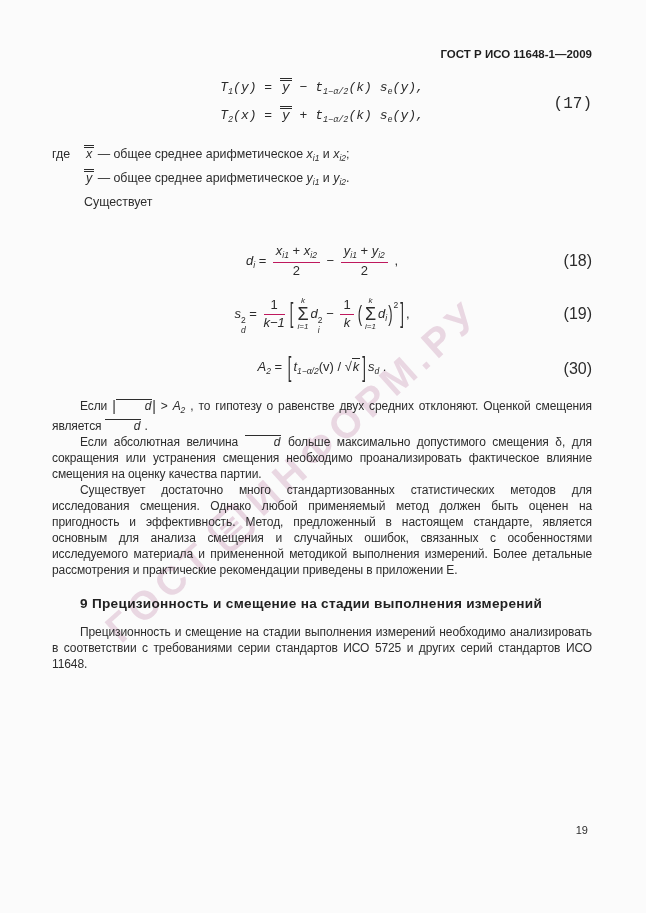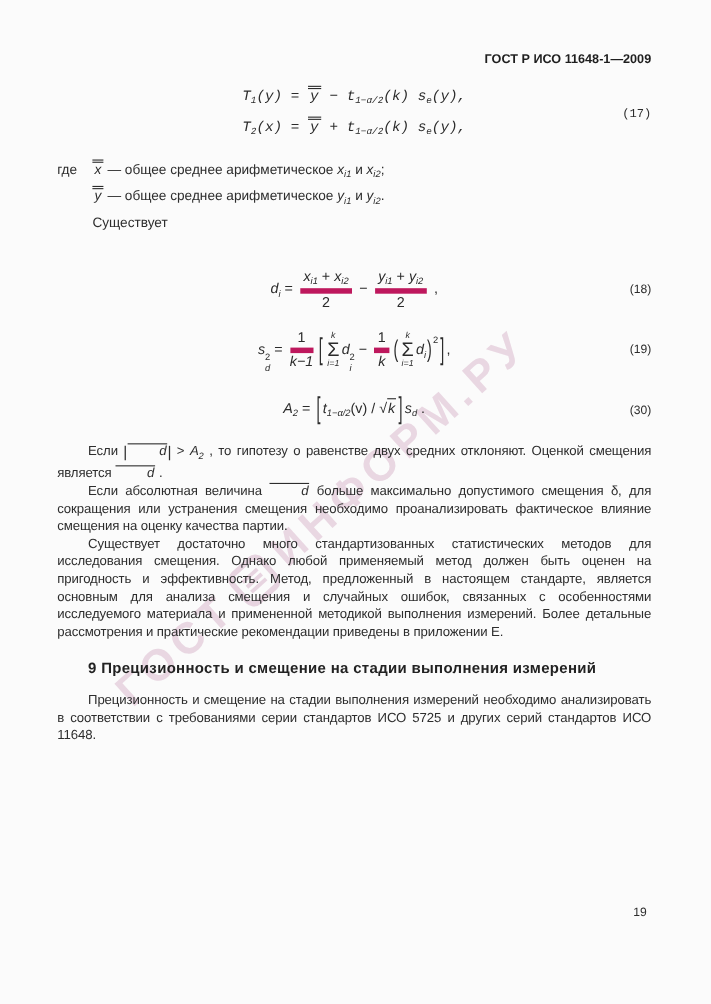--- a/index.html
+++ b/index.html
@@ -16,28 +16,28 @@
     z-index:0; pointer-events:none; user-select:none;
   }
   .wm-icon { width:40px; height:40px; flex:0 0 auto; }
 
   
   .content { position:absolute; left:52px; top:0; width:540px; z-index:1; color:#2d2d2d; }
   .doc-header { margin-top:48px; text-align:right; font-weight:bold; font-size:11.5px; color:#1e1e1e; }
 
   
   .eqrow { position:relative; text-align:center; font-size:13px; color:#2b2b2b; }
-  .eqnum { position:absolute; right:0; top:50%; transform:translateY(-50%); font-size:11px; font-style:normal; }
+  .eqnum { position:absolute; right:0; top:50%; transform:translateY(-50%); font-size:16px; font-style:normal; }
   .eqline { line-height:24px; }
   .var { font-style:italic; }
   .sub { font-size:8.5px; font-style:italic; vertical-align:-3px; letter-spacing:0; }
   .dblbar { display:inline-block; border-top:3px double #2b2b2b; padding:0 2px; line-height:1.05; font-style:italic; }
   .sbar { display:inline-block; border-top:1px solid currentColor; padding:0 1px; line-height:1.05; font-style:italic; }
   .frac { display:inline-block; vertical-align:middle; text-align:center; line-height:1.15; margin:0 3px; }
-  .frac .num { display:block; border-bottom:5px solid #be185d; padding:0 3px 1px; }
+  .frac .num { display:block; border-bottom:1px solid #be185d; padding:0 3px 1px; }
   .frac .den { display:block; padding-top:1px; }
   .sum { display:inline-flex; flex-direction:column; align-items:center; vertical-align:middle; line-height:1; margin:0 2px; }
   .sum .lim { font-size:8px; font-style:italic; line-height:1.1; }
   .sum .sg { font-size:18px; line-height:0.95; font-style:normal; }
   .supsub { display:inline-flex; flex-direction:column; align-items:flex-start; font-size:8.5px; line-height:1.2; vertical-align:-5px; }
   .supsub .ss-sub { font-style:italic; }
   .brk { display:inline-block; transform:scaleY(2.1); vertical-align:middle; font-weight:300; margin:0 2px; font-style:normal; }
   .prn { display:inline-block; transform:scaleY(1.7); vertical-align:middle; font-weight:300; margin:0 1px; font-style:normal; }
   .psup { font-size:8.5px; vertical-align:10px; font-style:normal; }
   .sqrt { white-space:nowrap; }

